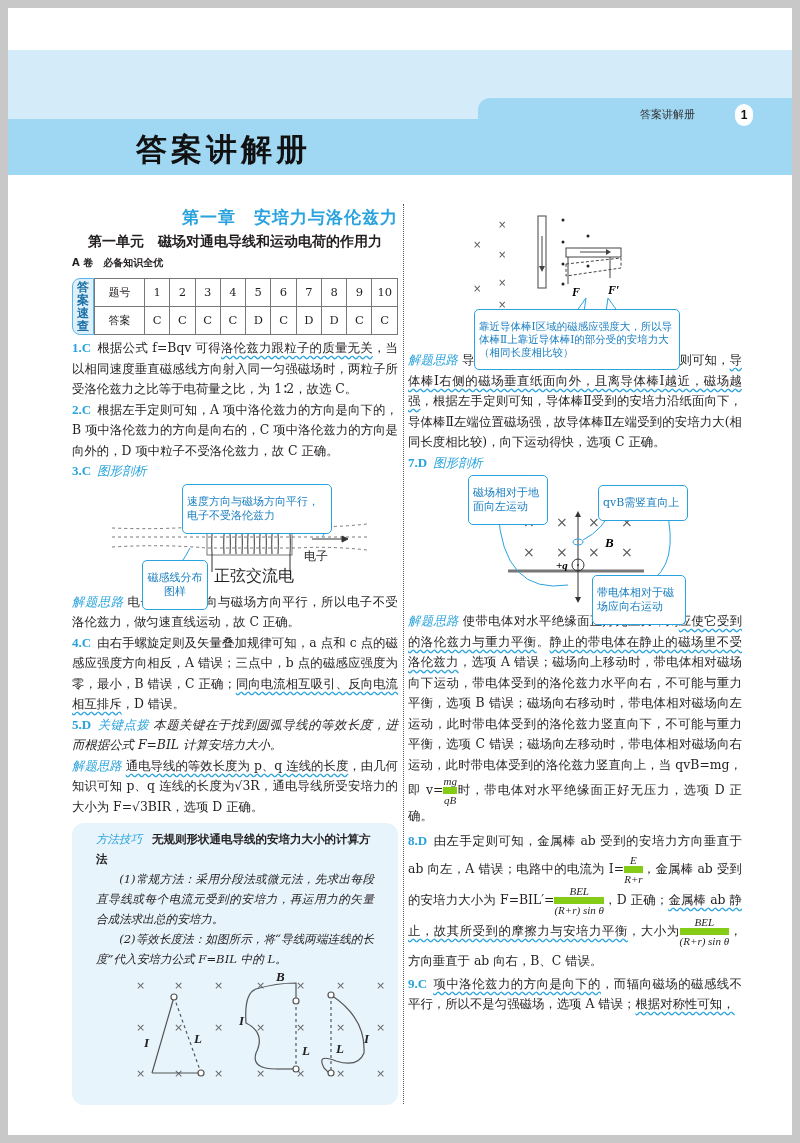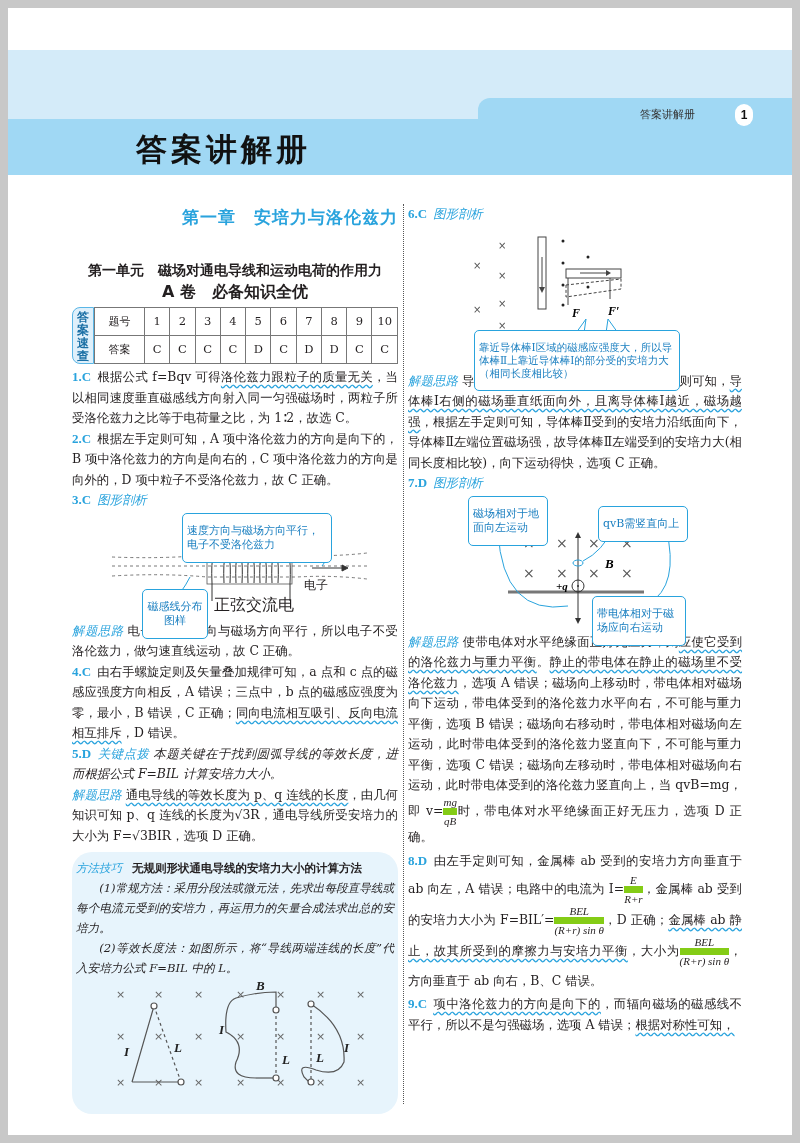--- a/index.html
+++ b/index.html
@@ -15,39 +15,39 @@
   .page-no { position: absolute; left: 727px; top: 96px; width: 18px; height: 22px; border-radius: 10px; background: #fff; font-family: "Liberation Sans", sans-serif; font-weight: bold; font-size: 12px; text-align: center; line-height: 22px; color: #111; }
   .book-title { position: absolute; left: 128px; top: 121px; font-family: "DejaVu Sans", sans-serif; font-size: 31px; font-weight: bold; letter-spacing: 4px; color: #111; }
 
   
   .col { position: absolute; top: 196px; font-size: 12.4px; line-height: 20.5px; }
   .col-left { left: 64px; width: 326px; }
   .col-right { left: 400px; width: 334px; }
   .divider { position: absolute; left: 395px; top: 196px; width: 0; height: 900px; border-left: 1px dotted #555; }
 
   .chapter { text-align: right; color: #29a3dd; font-size: 17px; font-weight: bold; line-height: 26px; letter-spacing: 1px; }
-  .unit { text-align: center; font-family: "DejaVu Sans", sans-serif; font-weight: bold; font-size: 14px; line-height: 22px; margin-top: 29px; }
-  .paper { text-align: center; font-family: "DejaVu Sans", sans-serif; font-weight: bold; font-size: 16px; line-height: 22px; margin-bottom: 4px; }
+  .unit { text-align: center; font-family: "DejaVu Sans", sans-serif; font-weight: bold; font-size: 14px; line-height: 22px; }
+  .paper { text-align: left; font-family: "DejaVu Sans", sans-serif; font-weight: bold; font-size: 10px; line-height: 22px; margin-bottom: 4px; }
 
   .quick { display: flex; margin-bottom: 3px; }
-  .quick-label { width: 22px; border: 1px solid #5ab6e6; border-radius: 8px 0 0 8px; background: #dff0fb; font-family: Liberation Serif, serif; font-weight: bold; font-size: 12px; line-height: 13px; text-align: center; padding-top: 3px; color: #1a6fa5; }
+  .quick-label { width: 22px; border: 1px solid #5ab6e6; border-radius: 8px 0 0 8px; background: #dff0fb; font-family: Liberation Mono, monospace; font-weight: bold; font-size: 12px; line-height: 13px; text-align: center; padding-top: 3px; color: #1a6fa5; }
   table.ans { border-collapse: collapse; font-size: 11.5px; flex: 1; }
   table.ans td { border: 1px solid #777; text-align: center; height: 26px; width: 26px; }
   table.ans td.h { width: 52px; font-family: Liberation Sans, sans-serif; font-size: 11px; }
 
   .num { color: #29a3dd; font-weight: bold; font-family: "Liberation Serif", serif; font-size: 13px; margin-right: 6px; }
   .tag { color: #29a3dd; font-style: italic; margin-right: 4px; }
   .wavy { text-decoration: underline wavy #29a3dd; text-underline-offset: 3px; }
   p { text-align: justify; }
   .indent { text-indent: 2em; }
 
   .fig { position: relative; margin: 2px 0 4px; }
   .callout { position: absolute; border: 1.3px solid #29a3dd; border-radius: 5px; background: #fff; color: #1a7fc0; font-size: 11px; line-height: 14px; padding: 10px 4px; }
 
-  .method { background: #e7f4fc; border-radius: 20px; padding: 6px 4px 8px; margin-top: 6px; font-size: 11.6px; line-height: 20px; }
+  .method { background: #e7f4fc; border-radius: 12px; padding: 6px 24px 8px; margin-top: 6px; font-size: 11.6px; line-height: 20px; }
   .method-title { font-family: "DejaVu Sans", sans-serif; font-weight: bold; font-size: 11.5px; }
   .method-tag { color: #29a3dd; font-style: italic; margin-right: 10px; font-family: "DejaVu Serif", serif; font-weight: normal; }
 
   .frac { display: inline-block; vertical-align: middle; text-align: center; font-style: italic; font-family: "Liberation Serif", serif; font-size: 11px; line-height: 12px; }
   .frac span { display: block; }
   .frac .den { border-top: 7px solid #84cc16; }
   .tall { line-height: 30px; }
 </style>
 </head>
 <body>
@@ -205,23 +205,20 @@
             <text x="180" y="8">B</text>
             <text x="206" y="82">L</text>
           <text x="240" y="80">L</text>
             <text x="268" y="70">I</text>
         </g>
       </svg>
     </div>
   </div>
 
   <div class="col col-right">
-    <p>
-      <span class="num">6.C</span><span class="tag">图形剖析</span>
-    </p>
     <div class="fig" style="height:132px">
       <svg width="334" height="132">
         <g fill="#555" font-family="DejaVu Sans, sans-serif" font-size="10">
           <text x="90" y="22">×</text>
             <text x="90" y="52">×</text>
             <text x="90" y="80">×</text>
             <text x="90" y="102">×</text>
           <text x="65" y="42">×</text>
             <text x="65" y="86">×</text>
         </g>

